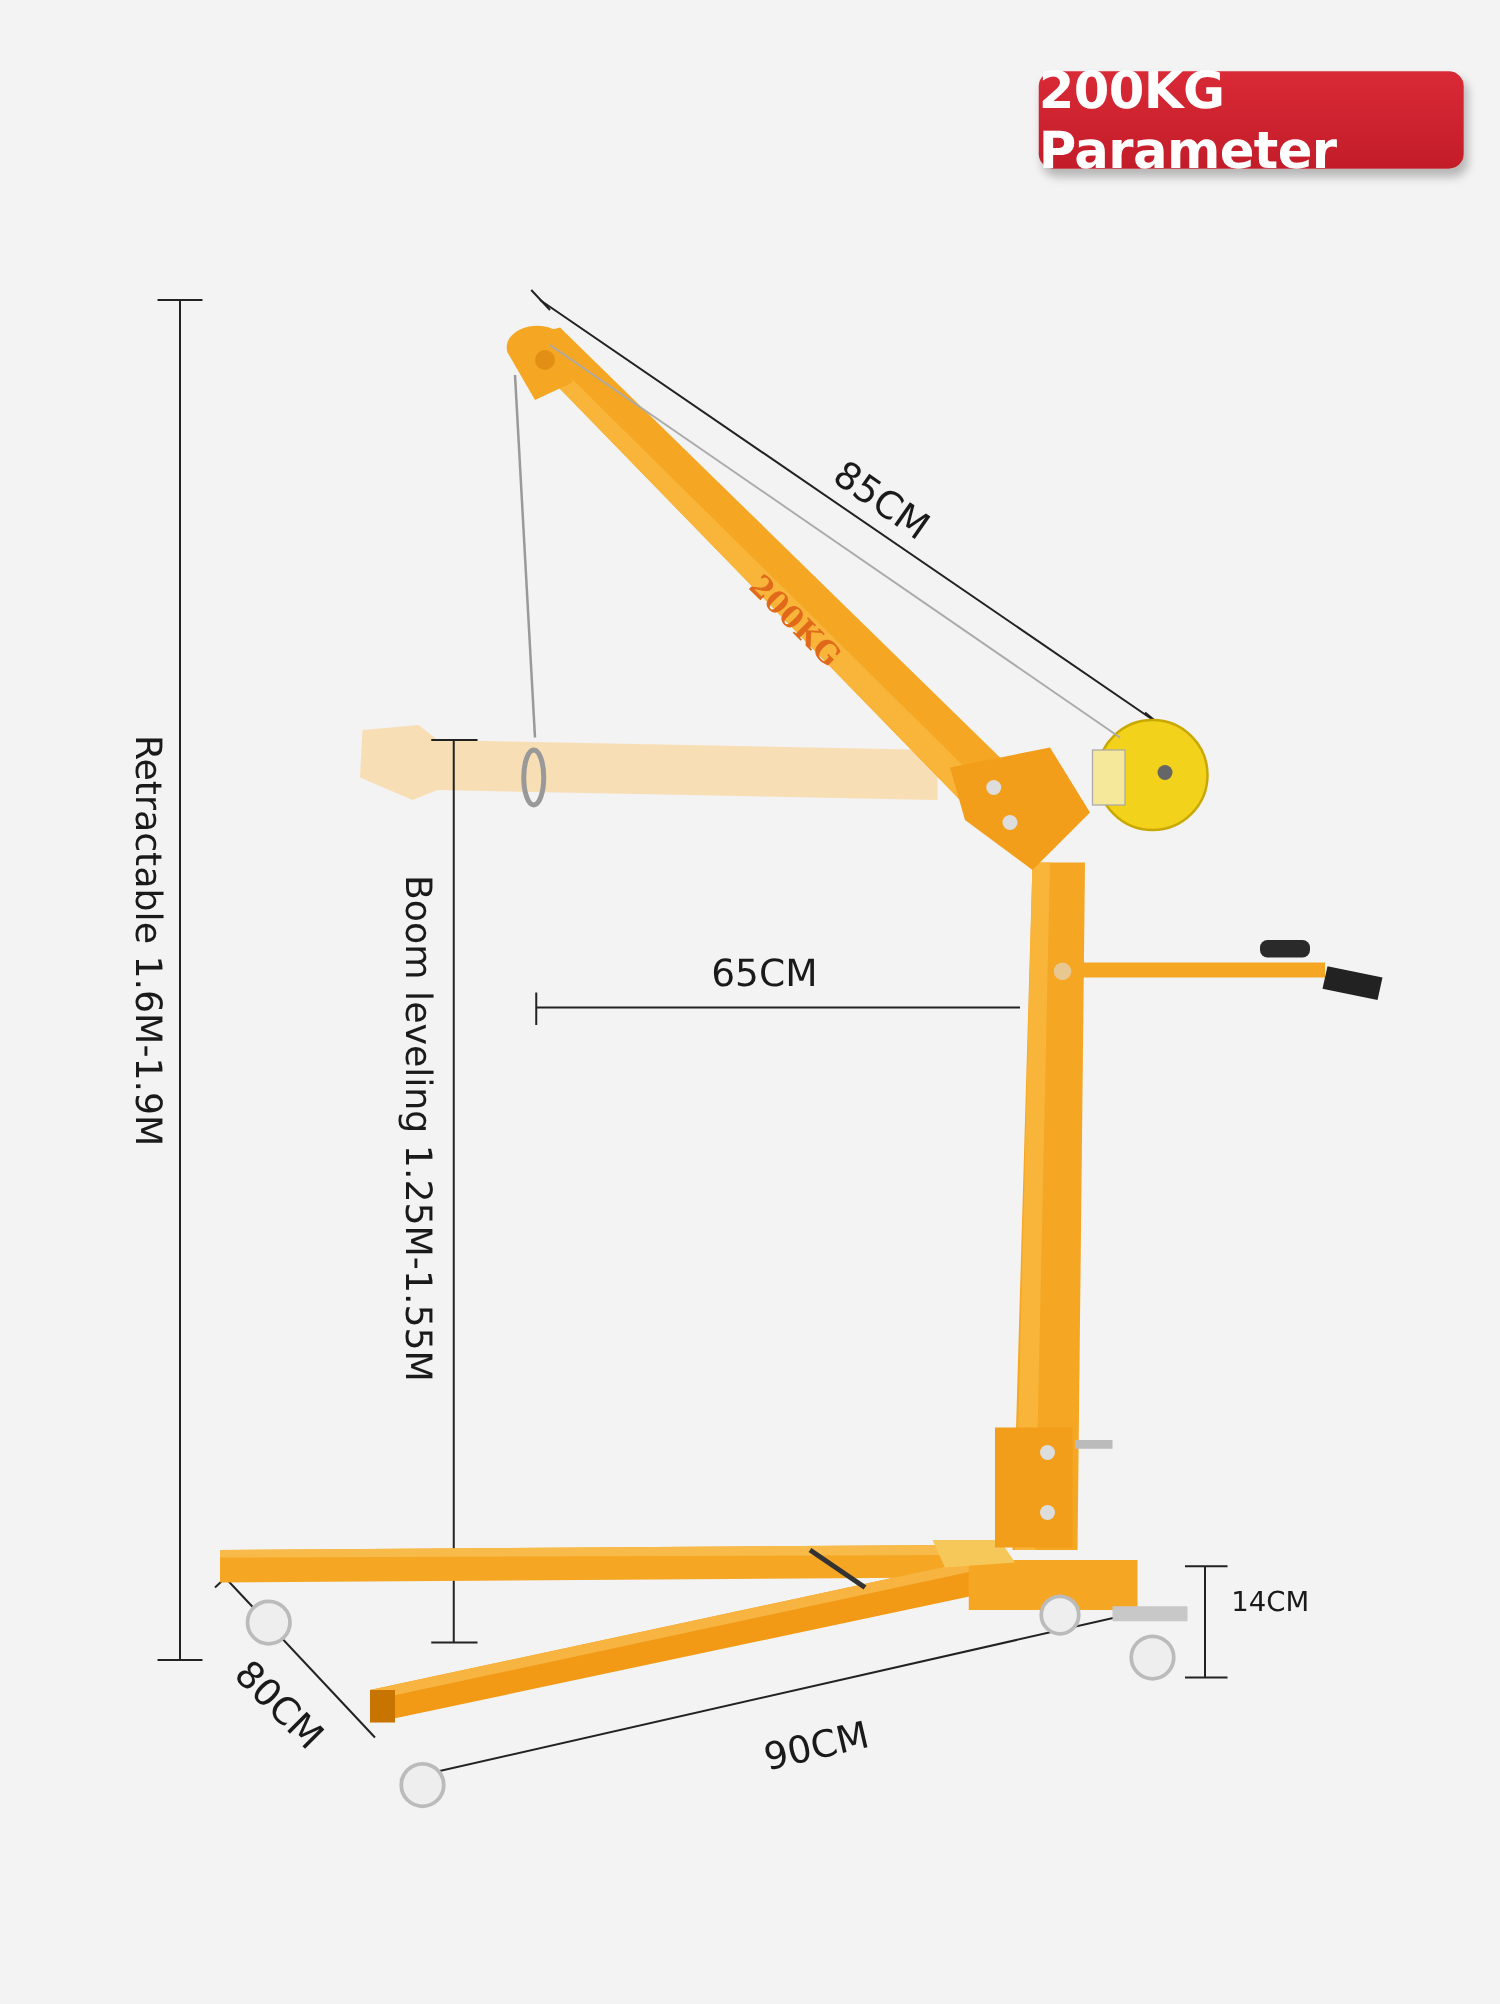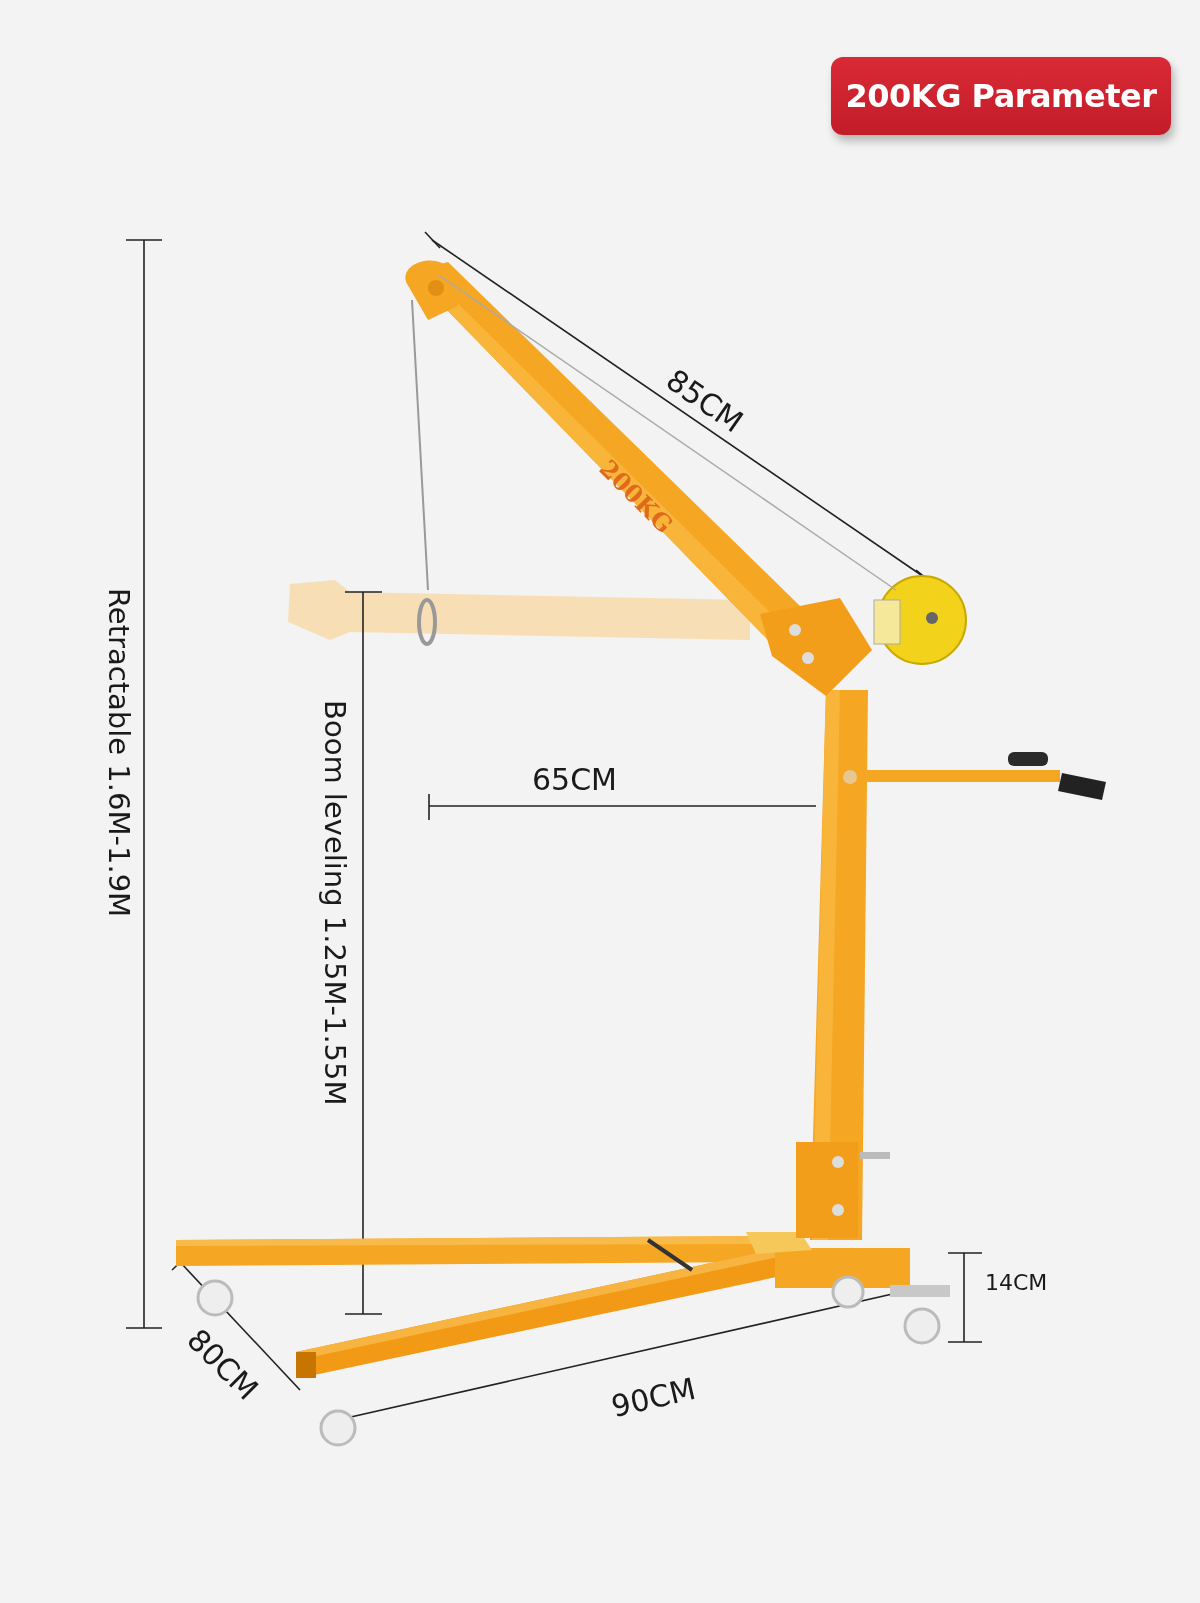--- a/index.html
+++ b/index.html
@@ -1,18 +1,18 @@
 <!DOCTYPE html>
 <html><head>
 <meta charset="utf-8">
 <style>
   html,body{margin:0;padding:0;}
   body{width:1200px;height:1603px;background:#f3f3f3;position:relative;overflow:hidden;font-family:"DejaVu Sans","Liberation Sans",sans-serif;}
   .badge{position:absolute;left:831px;top:57px;width:340px;height:78px;border-radius:12px;background:linear-gradient(#d92a36,#c31c29);box-shadow:3px 6px 8px rgba(0,0,0,0.25);display:flex;align-items:center;justify-content:center;}
-  .badge span{color:#fff;font-weight:bold;font-size:32px;letter-spacing:-0.5px;font-family:"DejaVu Sans",sans-serif;}
+  .badge span{color:#fff;font-weight:bold;font-size:41px;letter-spacing:-0.5px;font-family:"DejaVu Sans",sans-serif;}
   svg.art{position:absolute;left:0;top:0;}
   .lbl{position:absolute;color:#1a1a1a;font-family:"DejaVu Sans",sans-serif;white-space:nowrap;}
   .vert{transform-origin:0 0;transform:rotate(90deg);}
 </style>
 </head>
 <body>
 
 <div class="badge">
   <span>200KG Parameter</span>
 </div>
@@ -102,18 +102,18 @@
   </g>
 
   <g>
     <line x1="412" y1="300" x2="428" y2="590" stroke="#999" stroke-width="2"></line>
     <line x1="440" y1="276" x2="896" y2="590" stroke="#aaa" stroke-width="1.5"></line>
     <ellipse cx="427" cy="622" rx="8" ry="22" fill="none" stroke="#999" stroke-width="4"></ellipse>
   </g>
 </svg>
 
 <div class="lbl" style="left:680px;top:362px;font-size:30px;transform:rotate(35deg);transform-origin:0 0;">85CM</div>
-<div class="lbl" style="left:532px;top:762px;font-size:30px;">65CM</div>
+<div class="lbl" style="left:569px;top:762px;font-size:30px;">65CM</div>
 <div class="lbl" style="left:985px;top:1270px;font-size:22px;">14CM</div>
 <div class="lbl" style="left:205px;top:1322px;font-size:30px;transform:rotate(45deg);transform-origin:0 0;">80CM</div>
 <div class="lbl" style="left:608px;top:1390px;font-size:30px;transform:rotate(-13deg);transform-origin:0 0;">90CM</div>
 <div class="lbl vert" style="left:136px;top:588px;font-size:29px;">Retractable 1.6M-1.9M</div>
 <div class="lbl vert" style="left:352px;top:700px;font-size:29px;">Boom leveling 1.25M-1.55M</div>
 
 </body></html>

